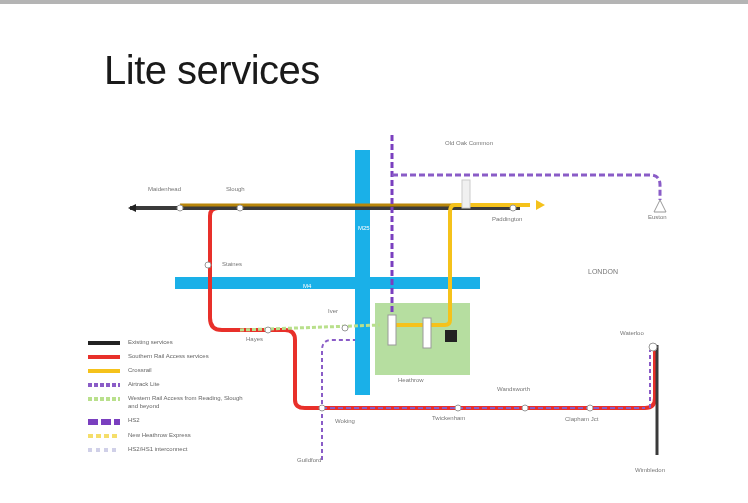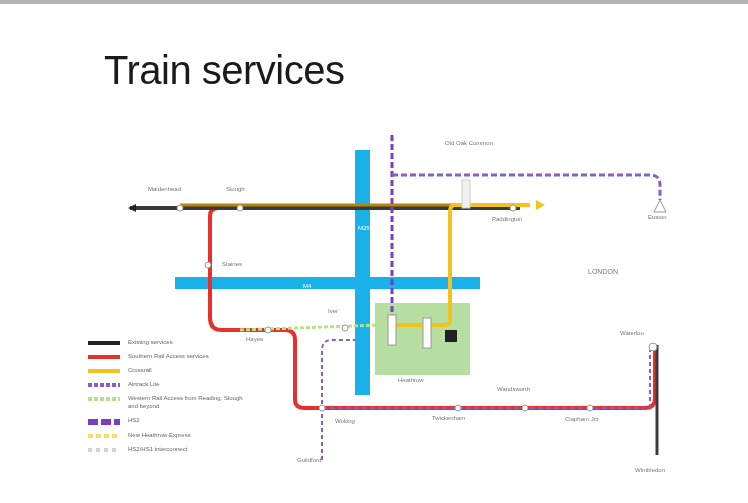--- a/index.html
+++ b/index.html
@@ -10,21 +10,21 @@
   .lbl { position:absolute; font-size:6px; color:#777; text-align:center; white-space:nowrap; }
   .legend { position:absolute; left:88px; top:338px; width:180px; }
   .leg-row { display:flex; align-items:flex-start; margin-bottom:6px; }
   .swatch { width:32px; height:4px; margin-top:3px; margin-right:8px; flex:none; }
   .leg-text { font-size:6px; color:#666; line-height:8px; max-width:120px; }
 </style>
 </head>
 <body>
 
 <div class="topbar"></div>
-<div class="title">Train services</div>
+<div class="title">Lite services</div>
 
 <svg width="748" height="503">
 
   <rect x="375" y="303" width="95" height="72" fill="#a9d88f" opacity="0.85"></rect>
 
   <rect x="355" y="150" width="15" height="245" fill="#1ab0e8"></rect>
 
   <rect x="175" y="277" width="305" height="12" fill="#1ab0e8"></rect>
 
   <path d="M240,208 L218,208 Q210,208 210,216 L210,318 Q210,330 222,330 L285,330 Q295,330 295,340 L295,400 Q295,408 305,408 L645,408 Q655,408 655,398 L655,350" fill="none" stroke="#e8302a" stroke-width="4"></path>

